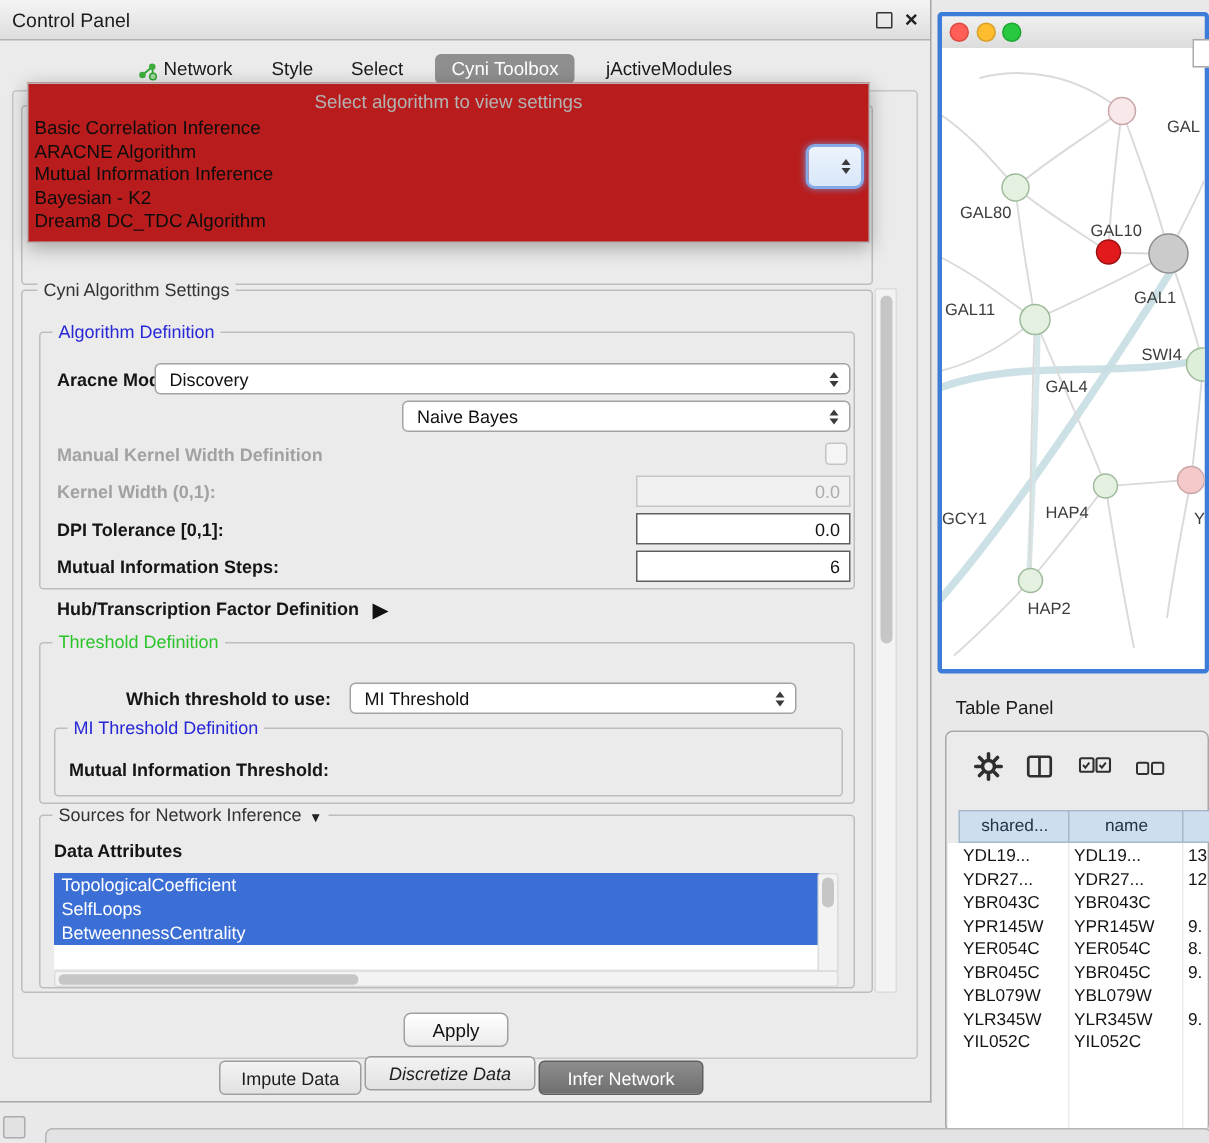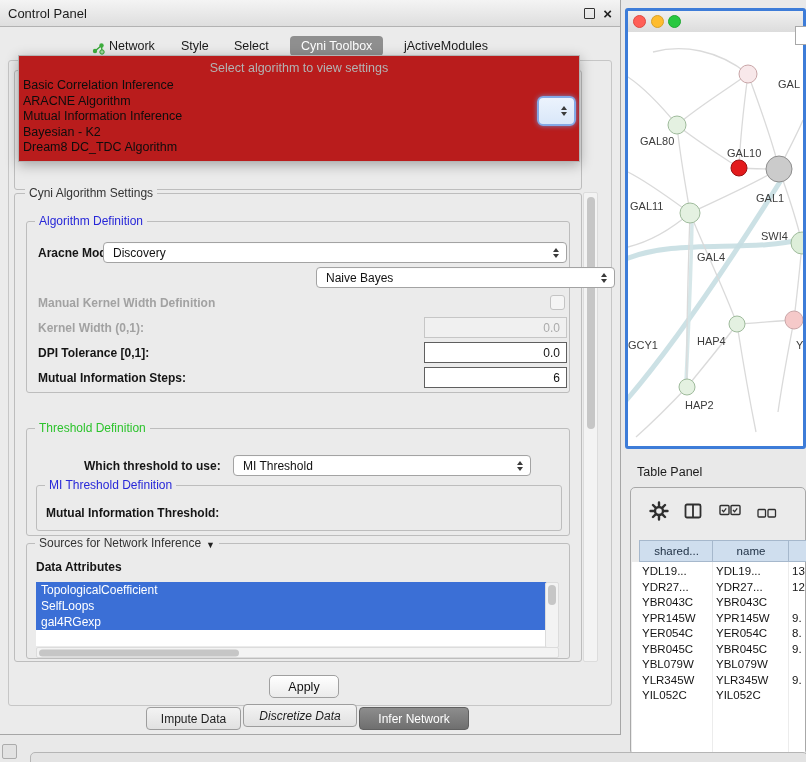--- a/index.html
+++ b/index.html
@@ -178,21 +178,21 @@
 
     <span class="lbl" style="left:38px;top:246px;">Aracne Mode:</span>
     <div class="combo" style="left:103px;top:242px;width:464px;height:21px;box-sizing:border-box;">
       <span>Discovery</span>
       <span class="arrows">
           <span class="tri-u"></span>
           <span class="tri-d"></span>
         </span>
     </div>
 
-    <div class="combo" style="left:268px;top:267px;width:299px;height:21px;box-sizing:border-box;margin-left:48px;">
+    <div class="combo" style="left:268px;top:267px;width:299px;height:21px;box-sizing:border-box;">
       <span>Naive Bayes</span>
       <span class="arrows">
           <span class="tri-u"></span>
           <span class="tri-d"></span>
         </span>
     </div>
 
     <span class="lbl lbl-dis" style="left:38px;top:296px;">Manual Kernel Width Definition</span>
     <span class="checkbox" style="left:550px;top:295px;"></span>
 
@@ -204,20 +204,24 @@
     <span class="lbl" style="left:38px;top:346px;">DPI Tolerance [0,1]:</span>
     <div class="field" style="left:424px;top:342px;width:143px;height:21px;box-sizing:border-box;">
       <span>0.0</span>
     </div>
 
     <span class="lbl" style="left:38px;top:371px;">Mutual Information Steps:</span>
     <div class="field" style="left:424px;top:367px;width:143px;height:21px;box-sizing:border-box;">
       <span>6</span>
     </div>
 
+    <div class="hubrow" style="left:38px;top:399px;">
+      <span class="lbl" style="position:static;">Hub/Transcription Factor Definition</span>
+      <span class="hub-tri">▶</span>
+    </div>
 
     <div class="group" style="left:26px;top:428px;width:542px;height:106px;">
       <span class="legend legend-green">
           <span>Threshold Definition</span>
         </span>
     </div>
 
     <span class="lbl" style="left:84px;top:459px;">Which threshold to use:</span>
     <div class="combo" style="left:233px;top:455px;width:298px;height:21px;box-sizing:border-box;">
       <span>MI Threshold</span>
@@ -238,21 +242,21 @@
       <span class="legend">
         <span>Sources for Network Inference</span>
         <span class="tri-down">▼</span>
       </span>
     </div>
     <span class="lbl" style="left:36px;top:560px;">Data Attributes</span>
 
     <div class="listbox" style="left:36px;top:582px;width:521px;height:64px;">
       <div class="listitem">TopologicalCoefficient</div>
       <div class="listitem">SelfLoops</div>
-      <div class="listitem">gal4RGexp</div>
+      <div class="listitem">BetweennessCentrality</div>
     </div>
     <div class="vscroll" style="left:545px;top:582px;width:12px;height:64px;">
       <div class="vthumb" style="top:2px;height:20px;"></div>
     </div>
     <div class="hscroll" style="left:36px;top:647px;width:521px;height:9px;">
       <div class="hthumb" style="left:2px;width:200px;"></div>
     </div>
 
     <div class="btn" style="left:269px;top:675px;width:68px;height:21px;">
       <span>Apply</span>

